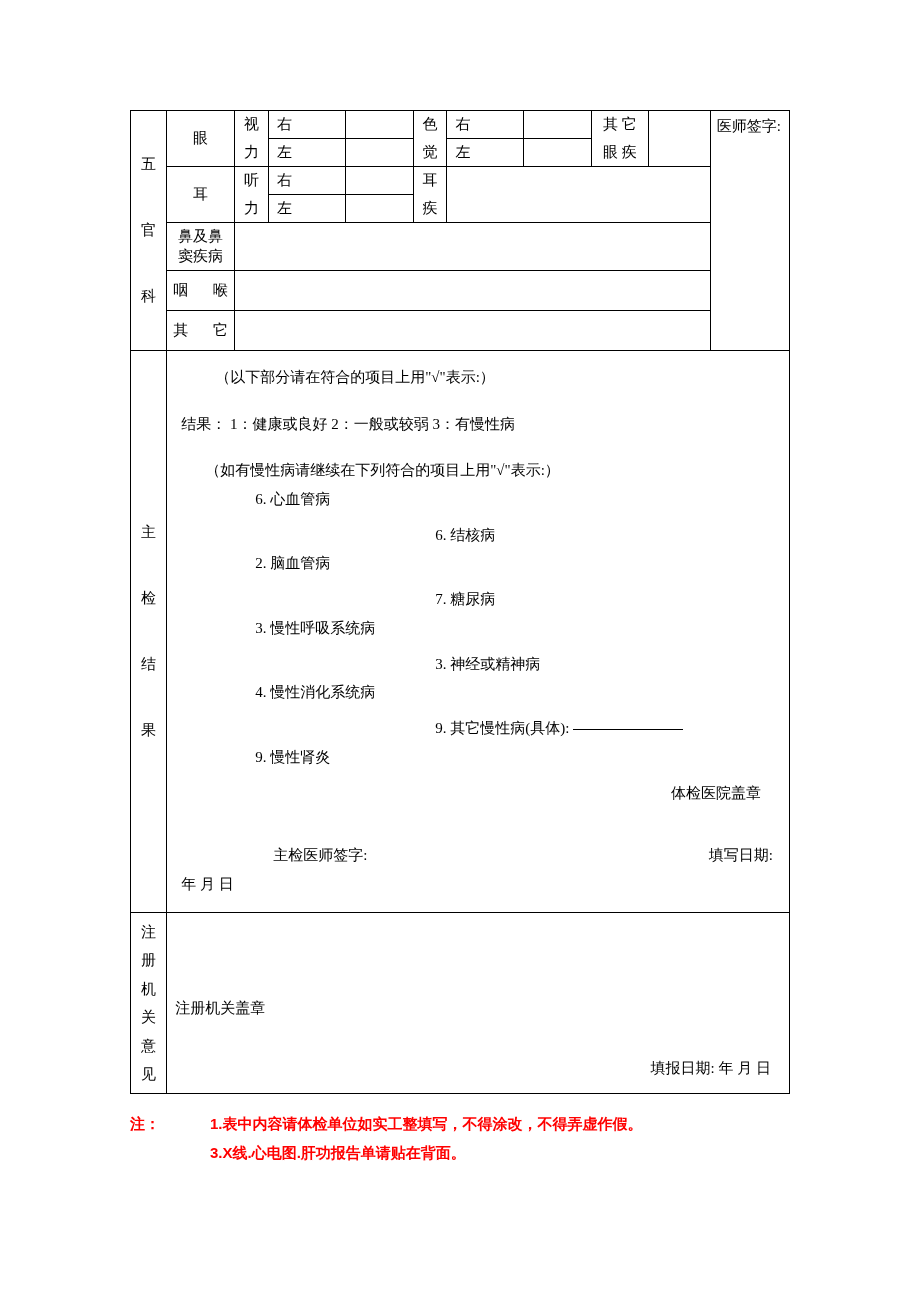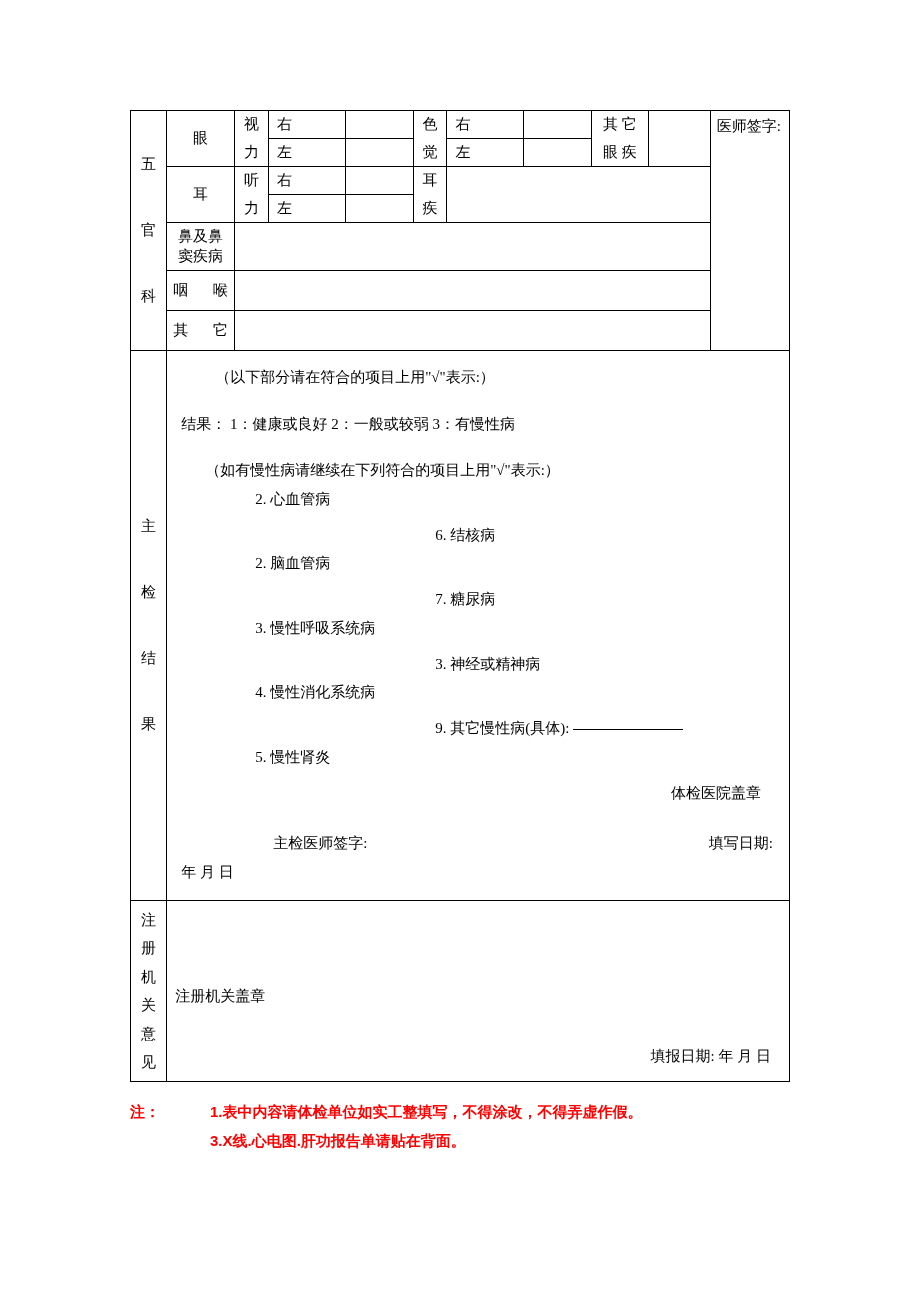--- a/index.html
+++ b/index.html
@@ -124,40 +124,40 @@
     <td colspan="8"></td>
   </tr>
 
   <tr>
     <td class="vlabel">主<br><br>检<br><br>结<br><br>果</td>
     <td colspan="10" class="result-box">
       <div class="indent1">（以下部分请在符合的项目上用"√"表示:）</div>
       <div style="margin-top:18px; padding-left:6px">结果：  1：健康或良好       2：一般或较弱        3：有慢性病</div>
       <div style="margin-top:18px; padding-left:30px">（如有慢性病请继续在下列符合的项目上用"√"表示:）</div>
       <div class="cols">
-        <div class="col1">2. 心血管病</div>
+        <div class="col1">6. 心血管病</div>
         <div class="col2">6. 结核病</div>
       </div>
       <div class="cols">
         <div class="col1">2. 脑血管病</div>
         <div class="col2">7. 糖尿病</div>
       </div>
       <div class="cols">
         <div class="col1">3. 慢性呼吸系统病</div>
         <div class="col2">3. 神经或精神病</div>
       </div>
       <div class="cols">
         <div class="col1">4. 慢性消化系统病</div>
         <div class="col2"><span>9. 其它慢性病(具体):</span> <span class="line-under"></span></div>
       </div>
       <div class="cols">
-        <div class="col1">5. 慢性肾炎</div>
+        <div class="col1">9. 慢性肾炎</div>
         <div class="col2" style="text-align:right; padding-right:20px">体检医院盖章</div>
       </div>
-      <div class="signature-row" style="margin-top:22px">
+      <div class="signature-row" style="margin-top:34px">
         <span style="padding-left:90px">主检医师签字:</span>
         <span>填写日期:</span>
       </div>
       <div style="padding-left:6px">年    月    日</div>
     </td>
   </tr>
 
   <tr>
     <td class="vlabel" style="line-height:1.9">注<br>册<br>机<br>关<br>意<br>见</td>
     <td colspan="10" class="reg-box">

